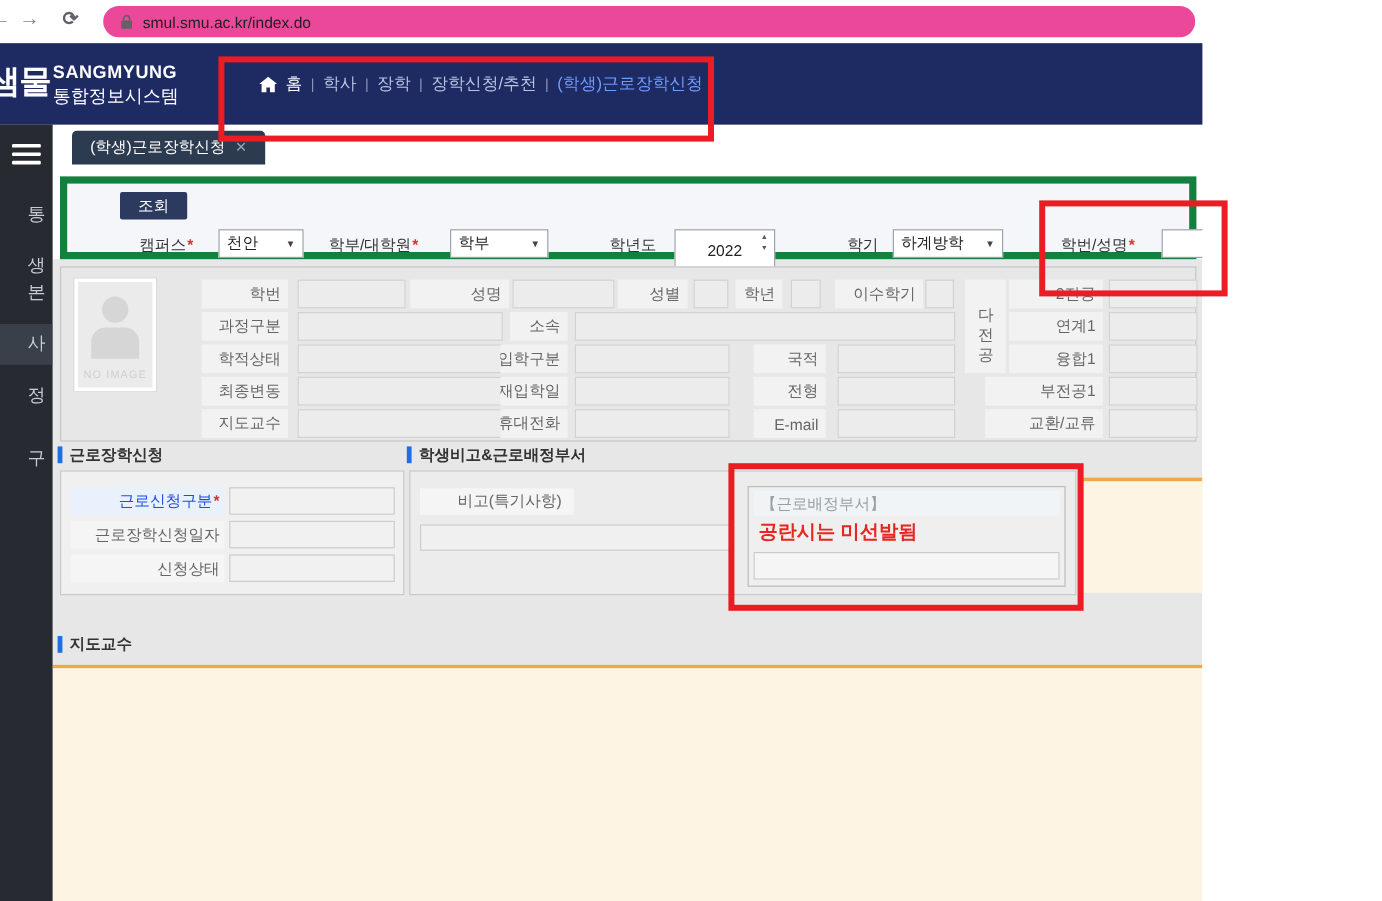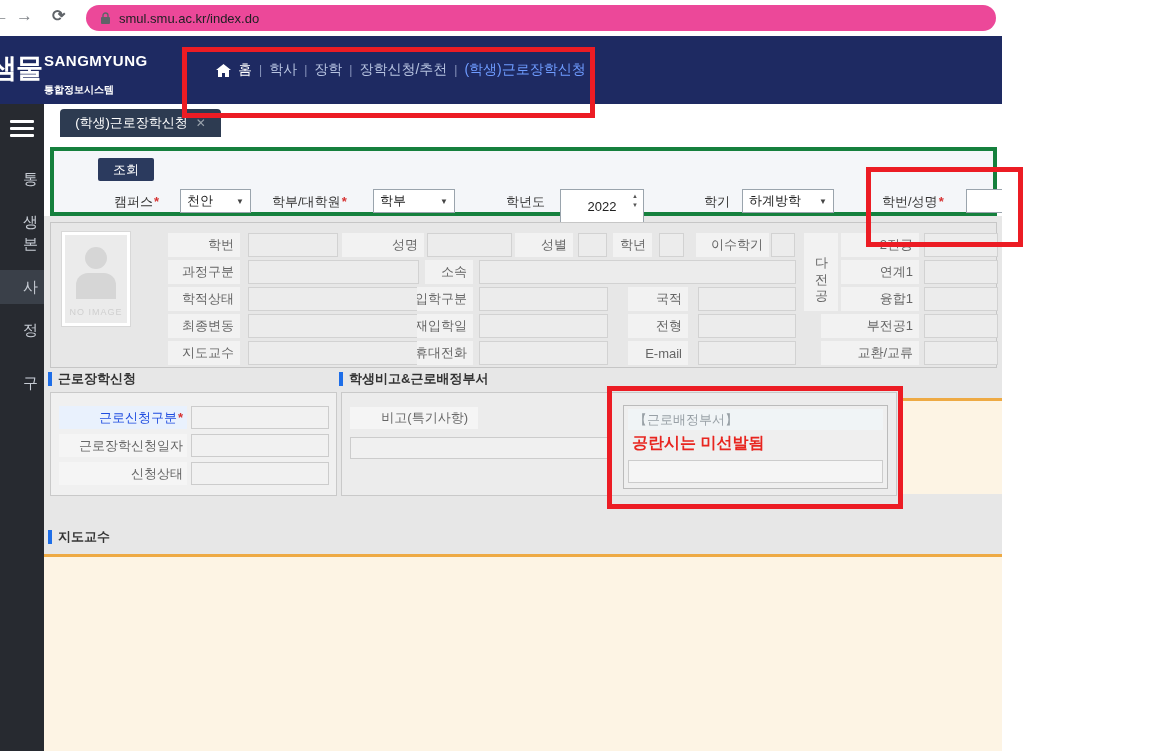--- a/index.html
+++ b/index.html
@@ -11,39 +11,39 @@
   #refresh-icon{position:absolute;left:52px;top:6px;font-size:16px;color:#5f6368;font-weight:bold;}
   #urlpill{position:absolute;left:86px;top:5px;width:910px;height:26px;background:#ec4899;border-radius:13px;
            display:flex;align-items:center;padding-left:14px;box-sizing:border-box;}
   #urlpill svg{margin-right:8px;}
   #url-text{font-size:13px;color:#202124;}
   
   #appheader{position:absolute;left:0;top:36px;width:1002px;height:68px;background:#1e2a62;}
   #logo-cal{position:absolute;left:-10px;top:14px;color:#fff;font-size:27px;font-weight:bold;letter-spacing:-1px;}
   #brand{position:absolute;left:44px;top:16px;color:#fff;}
   #brand .b1{font-size:15px;font-weight:bold;letter-spacing:.5px;}
-  #brand .b2{font-size:10px;font-weight:bold;margin-top:14px;}
+  #brand .b2{font-size:15px;font-weight:normal;margin-top:2px;}
   #topnav{position:absolute;left:216px;top:0;height:68px;display:flex;align-items:center;gap:7px;font-size:14px;color:#b7c3e0;}
   #topnav .sep{color:#8a97bd;font-size:12px;}
   #topnav .home{color:#fff;}
   #topnav .active{color:#6f9cff;}
   
   #sidebar{position:absolute;left:0;top:104px;width:44px;height:647px;background:#272a30;}
   #hamburger{position:absolute;left:10px;top:16px;width:24px;height:17px;}
   #hamburger div{height:3px;background:#fff;margin-bottom:4px;border-radius:1px;}
   .side-item{position:absolute;right:6px;height:22px;line-height:22px;color:#c7ccd4;font-size:15px;text-align:right;width:38px;overflow:hidden;}
   #side-active-bg{position:absolute;left:0;top:166px;width:44px;height:34px;background:#3a4049;}
   
   #content{position:absolute;left:44px;top:104px;width:958px;height:647px;background:#fff;overflow:hidden;}
   #grayzone{position:absolute;left:0;top:112px;width:958px;height:338px;background:#e7e7e7;}
   #tab{position:absolute;left:16px;top:5px;width:161px;height:28px;background:#2d3b51;border-radius:4px 4px 0 0;
        display:flex;align-items:center;justify-content:center;gap:8px;color:#fff;font-size:13px;}
   #tab .x{color:#9aa3ad;font-size:12px;}
   
-  #searchpanel{position:absolute;left:6px;top:43px;width:947px;height:69px;background:#f4f6f9;border:4px solid #15803d;box-sizing:border-box;}
+  #searchpanel{position:absolute;left:6px;top:43px;width:947px;height:69px;background:#f4f6f9;border:6px solid #15803d;box-sizing:border-box;}
   #query-btn{position:absolute;left:44px;top:7px;width:56px;height:23px;background:#2b3a5e;color:#fff;font-size:13px;
              border:none;border-radius:2px;display:flex;align-items:center;justify-content:center;}
   .flabel{position:absolute;top:42px;font-size:13px;color:#333;}
   .req{color:#d63333;font-weight:bold;margin-left:1px;}
   .selbox{position:absolute;top:38px;height:24px;background:#fff;border:1px solid #9aa4ad;box-sizing:border-box;
           display:flex;align-items:center;justify-content:space-between;padding:0 6px;font-size:13px;color:#222;}
   .selbox .caret{font-size:8px;color:#444;}
   #yearbox{position:absolute;left:506px;top:38px;width:84px;height:35px;background:#fff;border:1px solid #9aa4ad;box-sizing:border-box;
            display:flex;align-items:center;justify-content:center;font-size:13px;color:#222;}
   #yearbox .spin{position:absolute;right:5px;top:2px;display:flex;flex-direction:column;line-height:9px;font-size:6px;color:#555;}

